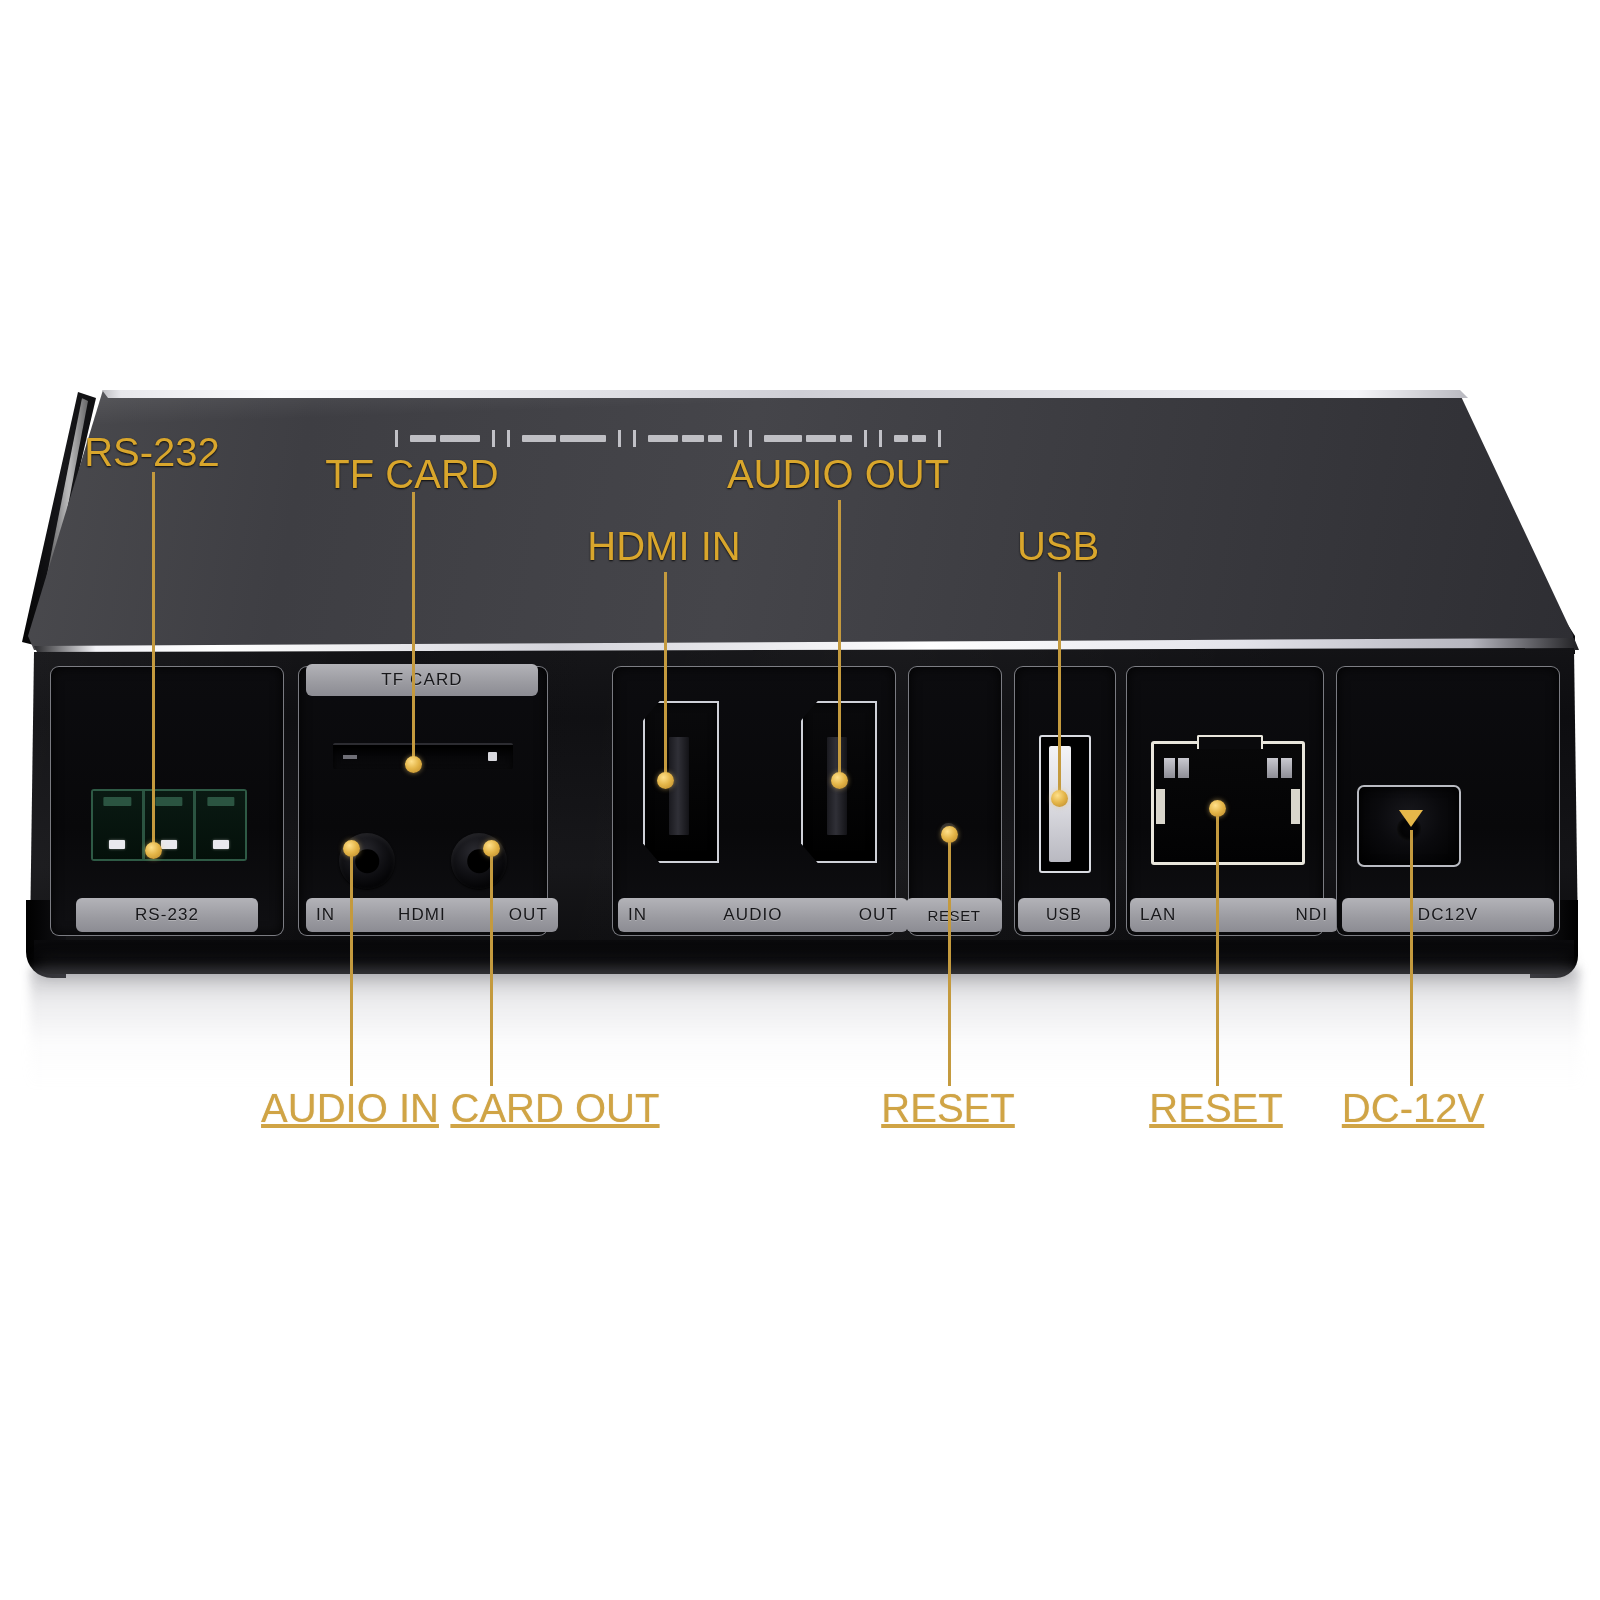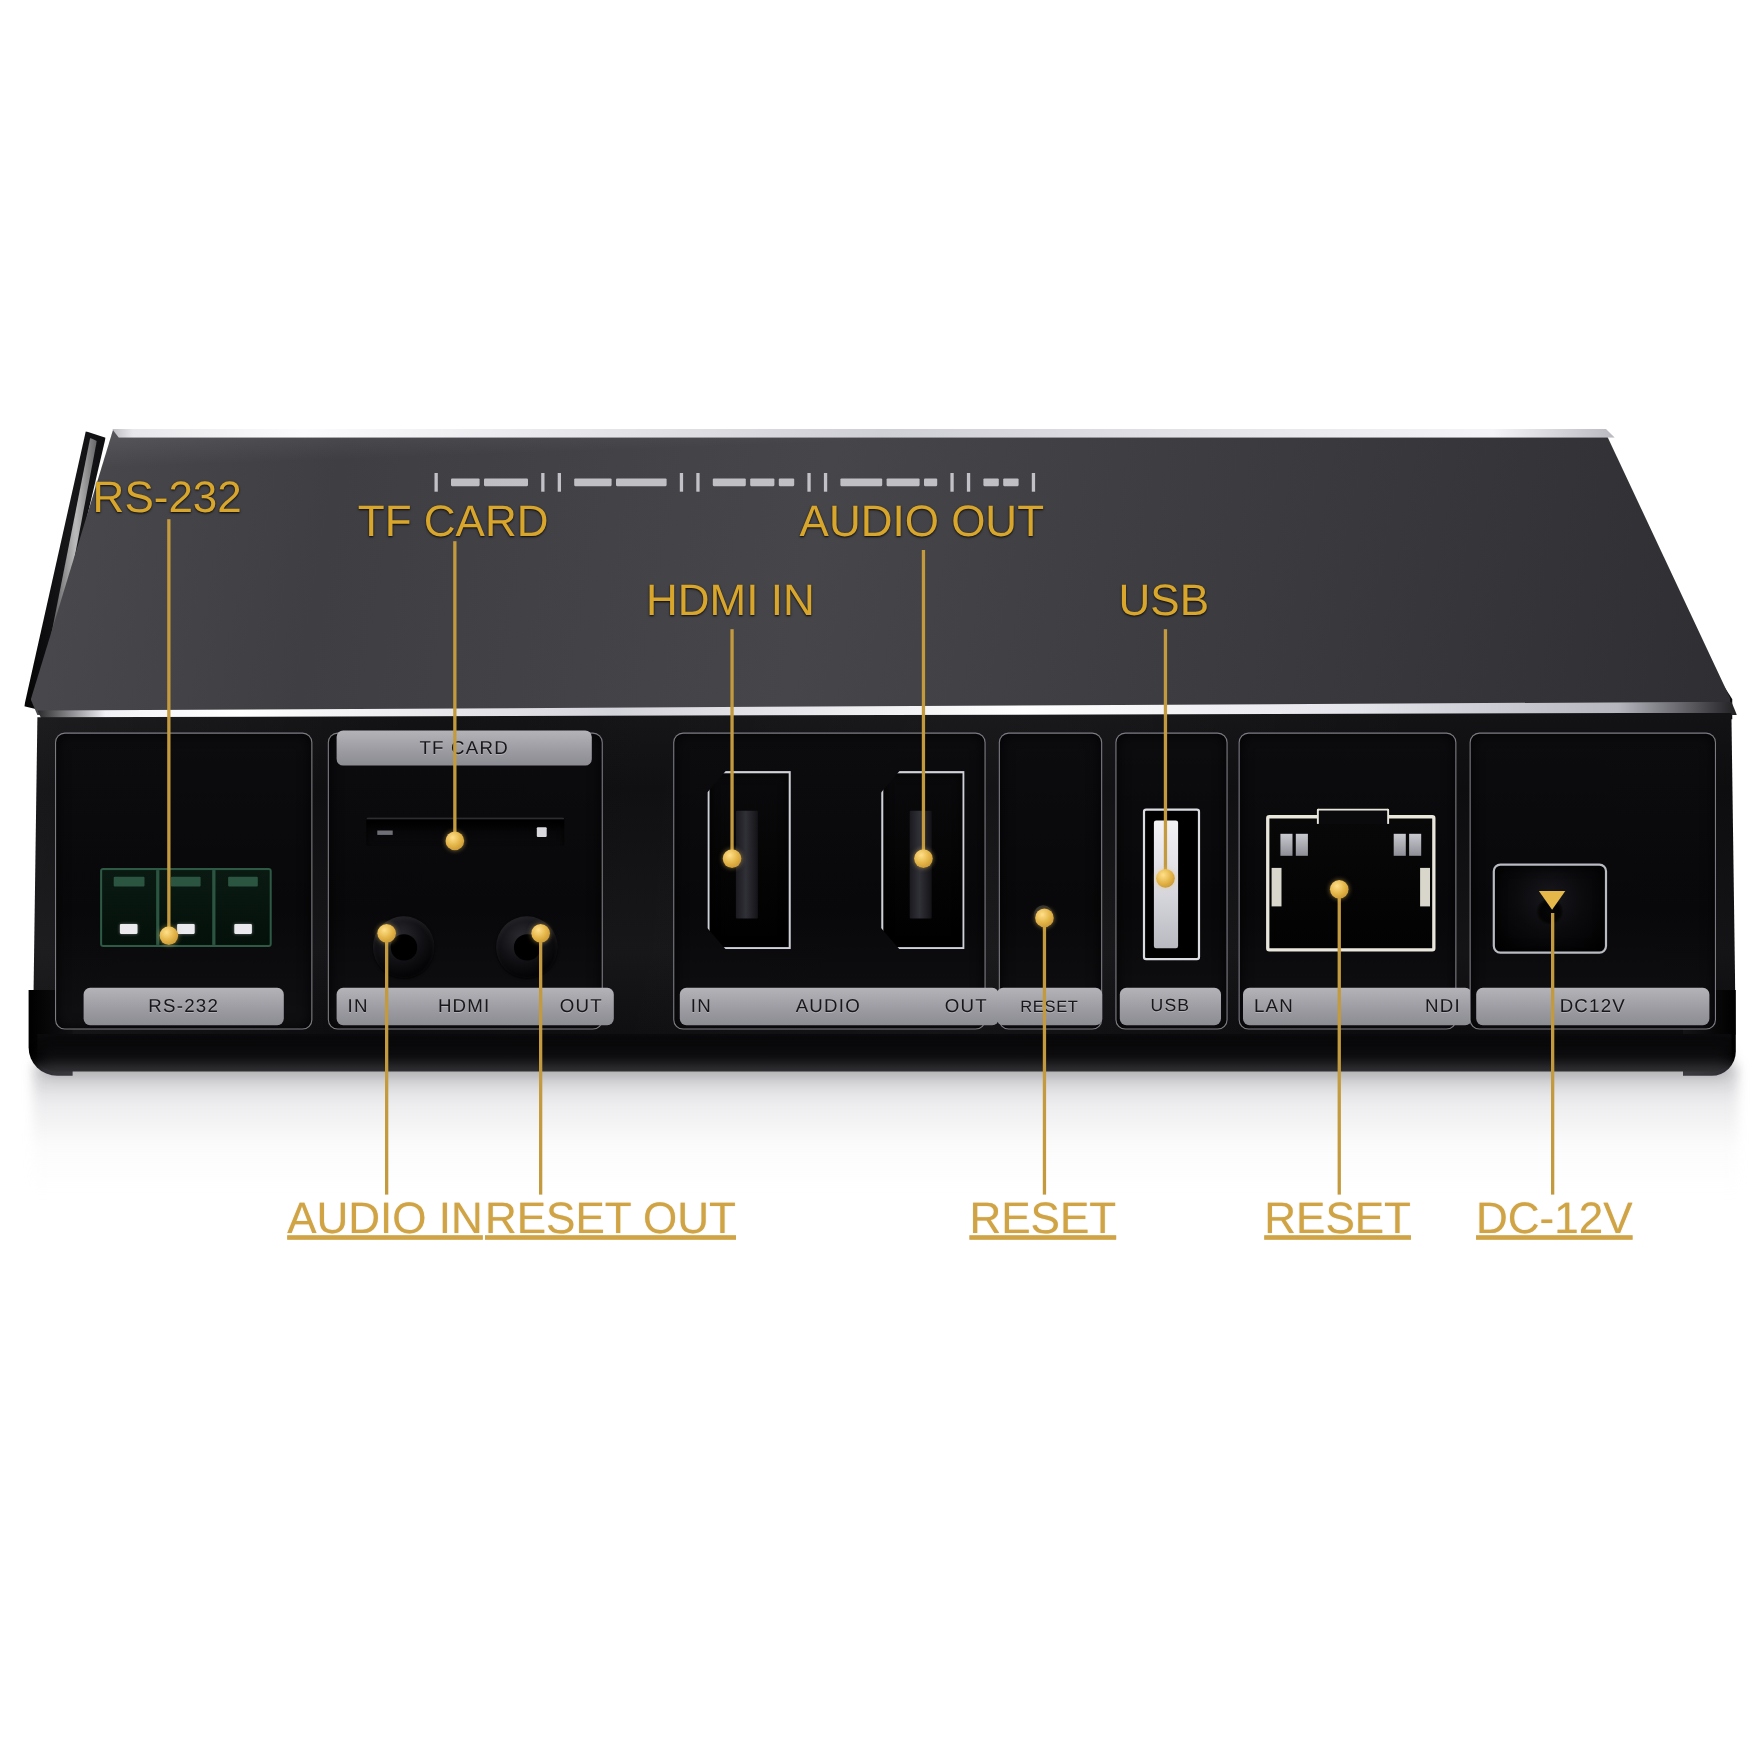--- a/index.html
+++ b/index.html
@@ -430,21 +430,21 @@
   <div class="lead-line" style="left:1058px;top:572px;height:226px;"></div>
   <div class="lead-dot" style="left:1051px;top:790px;"></div>
   <div class="callout on-dark" style="left:1058px;top:524px;transform:translateX(-50%);">USB</div>
 
   <div class="lead-line" style="left:350px;top:848px;height:238px;"></div>
   <div class="lead-dot" style="left:343px;top:840px;"></div>
   <div class="callout on-light" style="left:350px;top:1086px;transform:translateX(-50%);">AUDIO IN</div>
 
   <div class="lead-line" style="left:490px;top:848px;height:238px;"></div>
   <div class="lead-dot" style="left:483px;top:840px;"></div>
-  <div class="callout on-light" style="left:555px;top:1086px;transform:translateX(-50%);">RESET OUT</div>
+  <div class="callout on-light" style="left:555px;top:1086px;transform:translateX(-50%);">CARD OUT</div>
 
   <div class="lead-line" style="left:948px;top:834px;height:252px;"></div>
   <div class="lead-dot" style="left:941px;top:826px;"></div>
   <div class="callout on-light" style="left:948px;top:1086px;transform:translateX(-50%);">RESET</div>
 
   <div class="lead-line" style="left:1216px;top:808px;height:278px;"></div>
   <div class="lead-dot" style="left:1209px;top:800px;"></div>
   <div class="callout on-light" style="left:1216px;top:1086px;transform:translateX(-50%);">RESET</div>
 
   <div class="lead-line" style="left:1410px;top:830px;height:256px;"></div>

